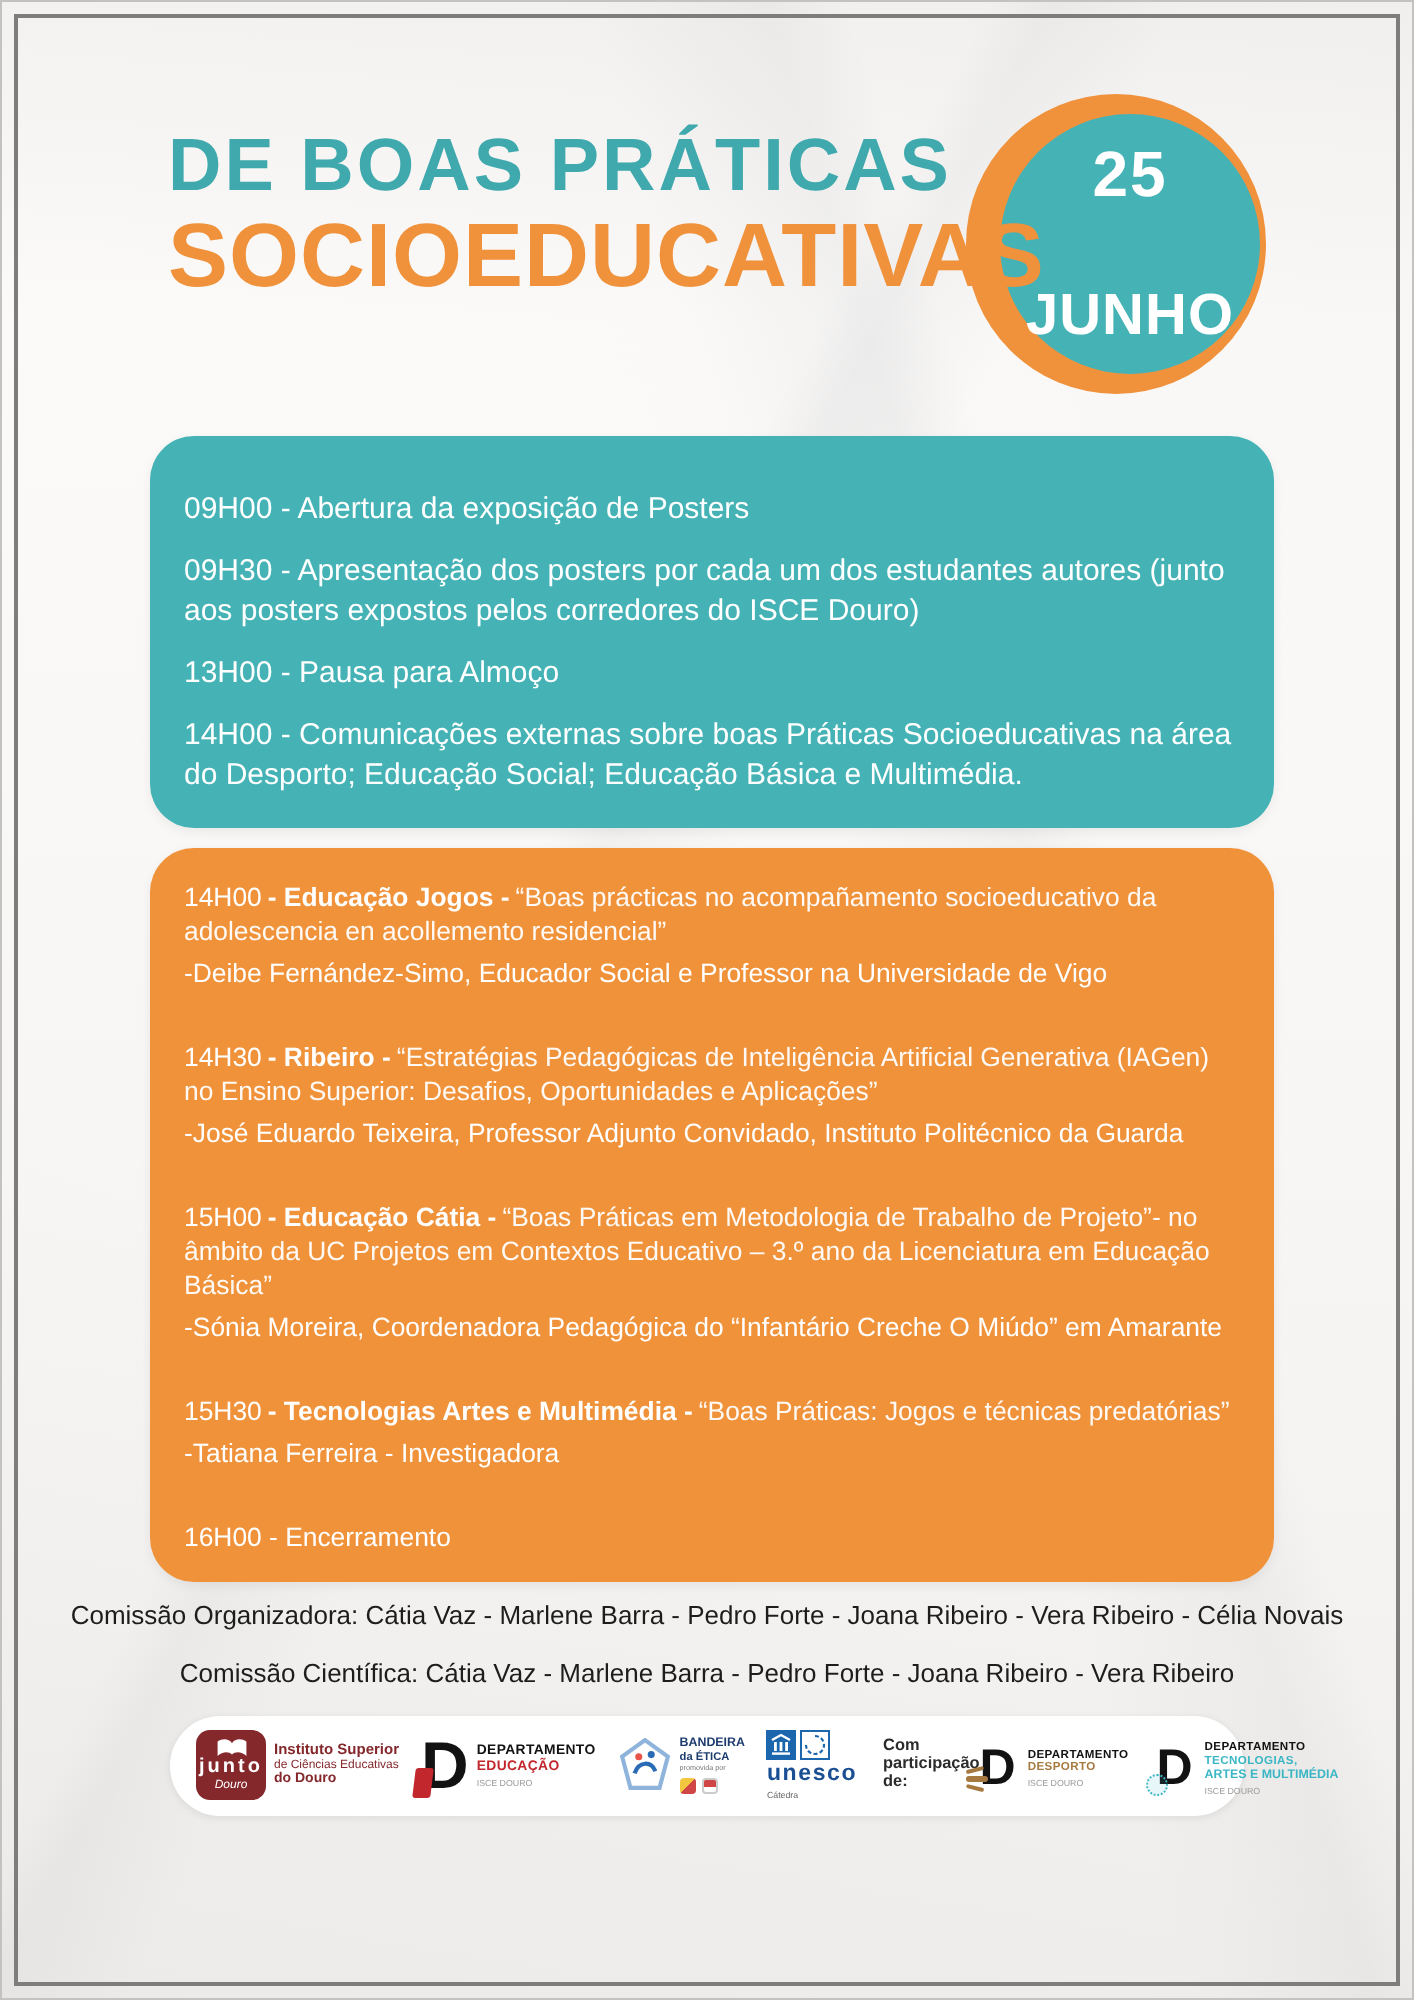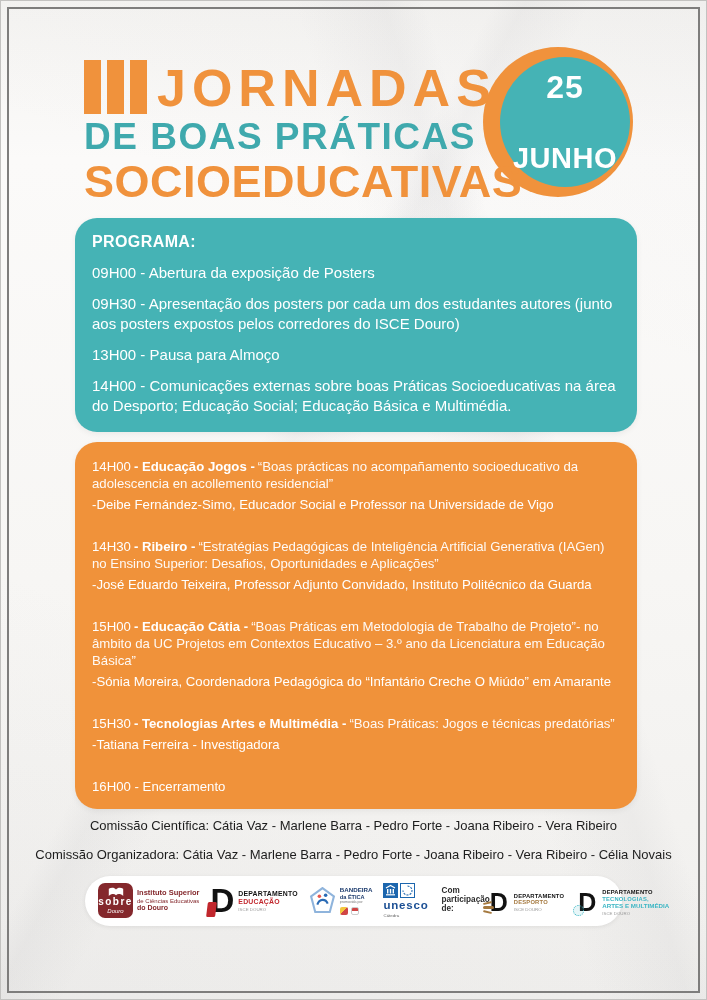--- a/index.html
+++ b/index.html
@@ -150,36 +150,27 @@
 
   <div class="badge">
     <div class="circle-orange"></div>
     <div class="circle-teal">
       <span class="day">25</span>
       <span class="month">JUNHO</span>
     </div>
   </div>
 
   <div class="header">
-    <div class="title-row1">
-      <span class="bars">
-          <i></i>
-          <i></i>
-          <i></i>
-        </span>
-      <span class="title-word">JORNADAS</span>
-    </div>
     <div class="title-line2">DE BOAS PRÁTICAS</div>
     <div class="title-line3">SOCIOEDUCATIVAS</div>
   </div>
 
   <div class="content">
 
     <div class="box box-teal">
-      <div class="program-heading">PROGRAMA:</div>
       <p class="program-item">09H00 - Abertura da exposição de Posters</p>
       <p class="program-item">09H30 - Apresentação dos posters por cada um dos estudantes autores (junto aos posters expostos pelos corredores do ISCE Douro)</p>
       <p class="program-item">13H00 - Pausa para Almoço</p>
       <p class="program-item">14H00 - Comunicações externas sobre boas Práticas Socioeducativas na área do Desporto; Educação Social; Educação Básica e Multimédia.</p>
     </div>
 
     <div class="box box-orange">
 
       <div class="session">
         <p class="session-line"><span>14H00</span><span class="topic">- Educação Jogos -</span><span class="quote">“Boas prácticas no acompañamento socioeducativo da adolescencia en acollemento residencial”</span></p>
@@ -198,32 +189,32 @@
 
       <div class="session">
         <p class="session-line"><span>15H30</span><span class="topic">- Tecnologias Artes e Multimédia -</span><span class="quote">“Boas Práticas: Jogos e técnicas predatórias”</span></p>
         <p class="speaker">-Tatiana Ferreira - Investigadora</p>
       </div>
 
       <p class="closing-line">16H00 - Encerramento</p>
     </div>
 
     <div class="committees">
+      <p class="committee-line">Comissão Organizadora: Cátia Vaz - Marlene Barra - Pedro Forte - Joana Ribeiro - Vera Ribeiro - Célia Novais</p>
       <p class="committee-line">Comissão Científica: Cátia Vaz - Marlene Barra - Pedro Forte - Joana Ribeiro - Vera Ribeiro</p>
-      <p class="committee-line">Comissão Organizadora: Cátia Vaz - Marlene Barra - Pedro Forte - Joana Ribeiro - Vera Ribeiro - Célia Novais</p>
     </div>
 
     <div class="logo-bar">
 
       <div class="lg">
         <div class="isce-mark">
           <svg width="16" height="10" viewBox="0 0 20 12">
             <path d="M1 11 C4 8 8 8 10 10 C12 8 16 8 19 11 L19 2 C16 0 12 0 10 3 C8 0 4 0 1 2 Z" fill="#ffffff"></path>
           </svg>
-          <span class="isce-acronym">sobre</span>
+          <span class="isce-acronym">junto</span>
           <span class="isce-script">Douro</span>
         </div>
         <div class="isce-name">
           <div class="l1">Instituto Superior</div>
           <div class="l2">de Ciências Educativas</div>
           <div class="l3">do Douro</div>
         </div>
       </div>
 
       <div class="lg">

